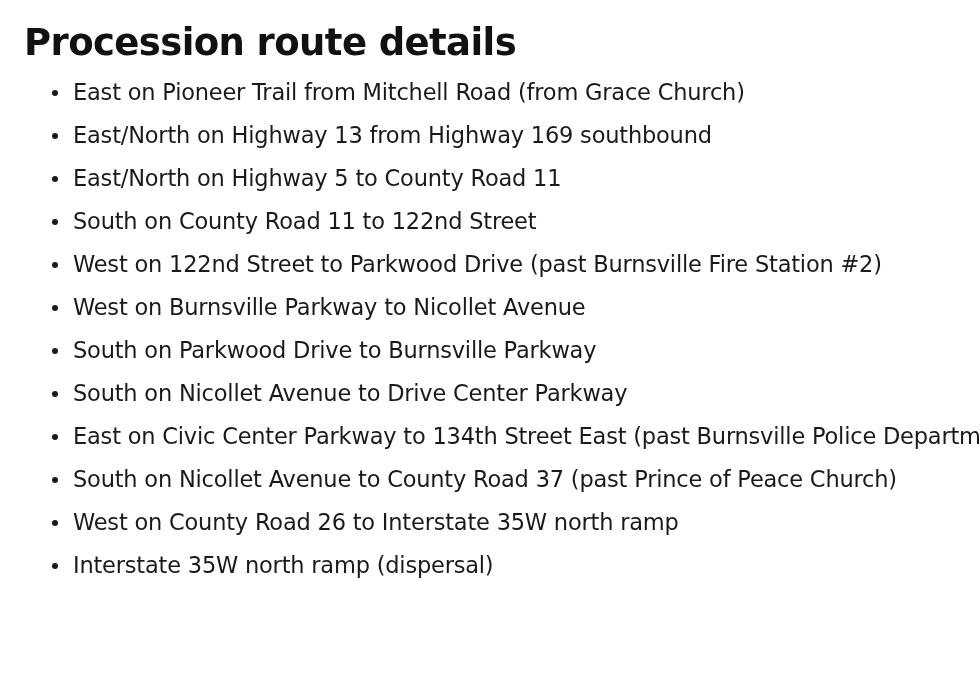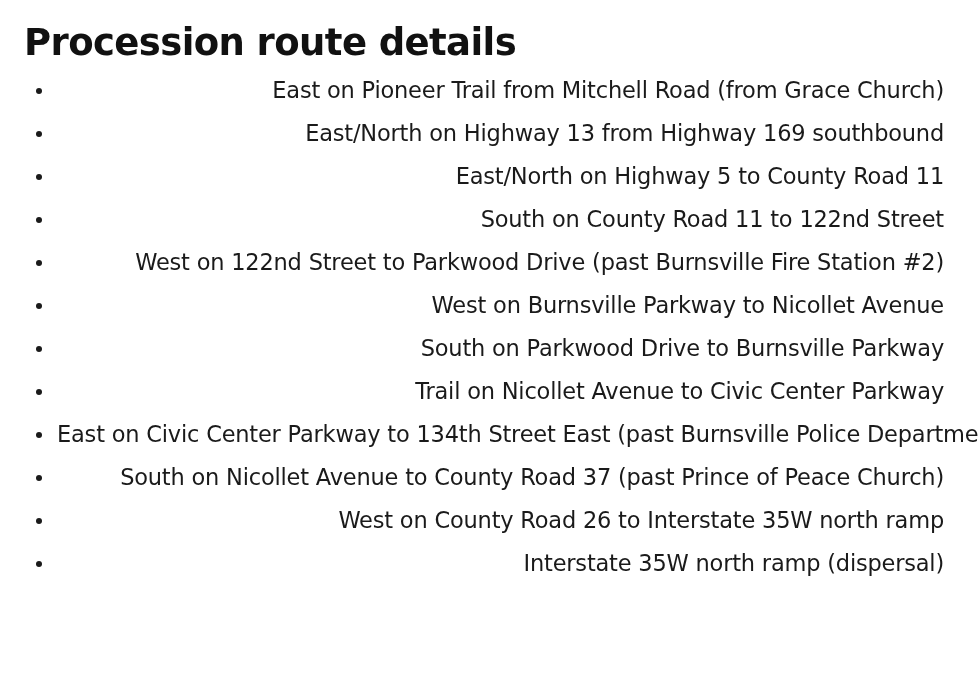--- a/index.html
+++ b/index.html
@@ -11,36 +11,35 @@
     height: 694px;
     background: #ffffff;
     font-family: "DejaVu Sans", sans-serif;
     color: #1a1a1a;
     overflow: hidden;
   }
   .page {
     box-sizing: border-box;
     width: 980px;
     height: 694px;
-    padding: 22px 36px 0 24px;
+    padding: 22px 22px 0 24px;
   }
   .doc-title {
     font-family: "DejaVu Sans", sans-serif;
     font-weight: bold;
     font-size: 37px;
     line-height: 1.15;
     letter-spacing: -0.6px;
     color: #111111;
     margin: 0 0 14px 0;
   }
   .route-list {
     list-style: none;
-    margin: 0;
+    margin: 16px;
     padding: 0;
-    text-align: right;
   }
   .route-item {
     position: relative;
     padding-left: 33px;
     font-size: 22.5px;
     line-height: 1.0;
     letter-spacing: -0.2px;
     color: #1a1a1a;
     margin-bottom: 20.5px;
     white-space: nowrap;
@@ -62,19 +61,19 @@
 <div class="page">
   <h1 class="doc-title">Procession route details</h1>
   <ul class="route-list">
     <li class="route-item">East on Pioneer Trail from Mitchell Road (from Grace Church)</li>
     <li class="route-item">East/North on Highway 13 from Highway 169 southbound</li>
     <li class="route-item">East/North on Highway 5 to County Road 11</li>
     <li class="route-item">South on County Road 11 to 122nd Street</li>
     <li class="route-item">West on 122nd Street to Parkwood Drive (past Burnsville Fire Station #2)</li>
     <li class="route-item">West on Burnsville Parkway to Nicollet Avenue</li>
     <li class="route-item">South on Parkwood Drive to Burnsville Parkway</li>
-    <li class="route-item">Trail on Nicollet Avenue to Civic Center Parkway</li>
+    <li class="route-item">South on Nicollet Avenue to Drive Center Parkway</li>
     <li class="route-item">East on Civic Center Parkway to 134th Street East (past Burnsville Police Department)</li>
     <li class="route-item">South on Nicollet Avenue to County Road 37 (past Prince of Peace Church)</li>
     <li class="route-item">West on County Road 26 to Interstate 35W north ramp</li>
     <li class="route-item">Interstate 35W north ramp (dispersal)</li>
   </ul>
 </div>
 
 </body></html>

